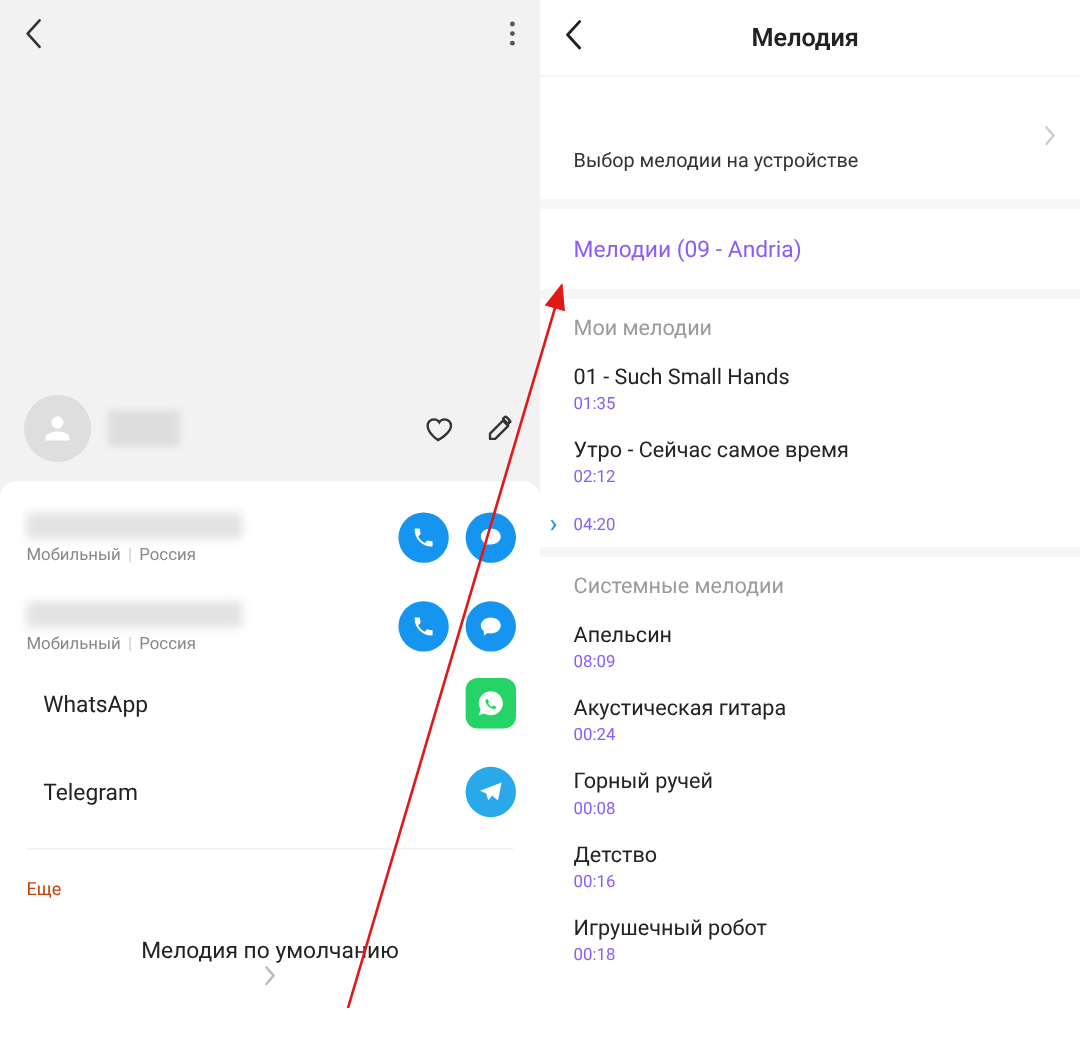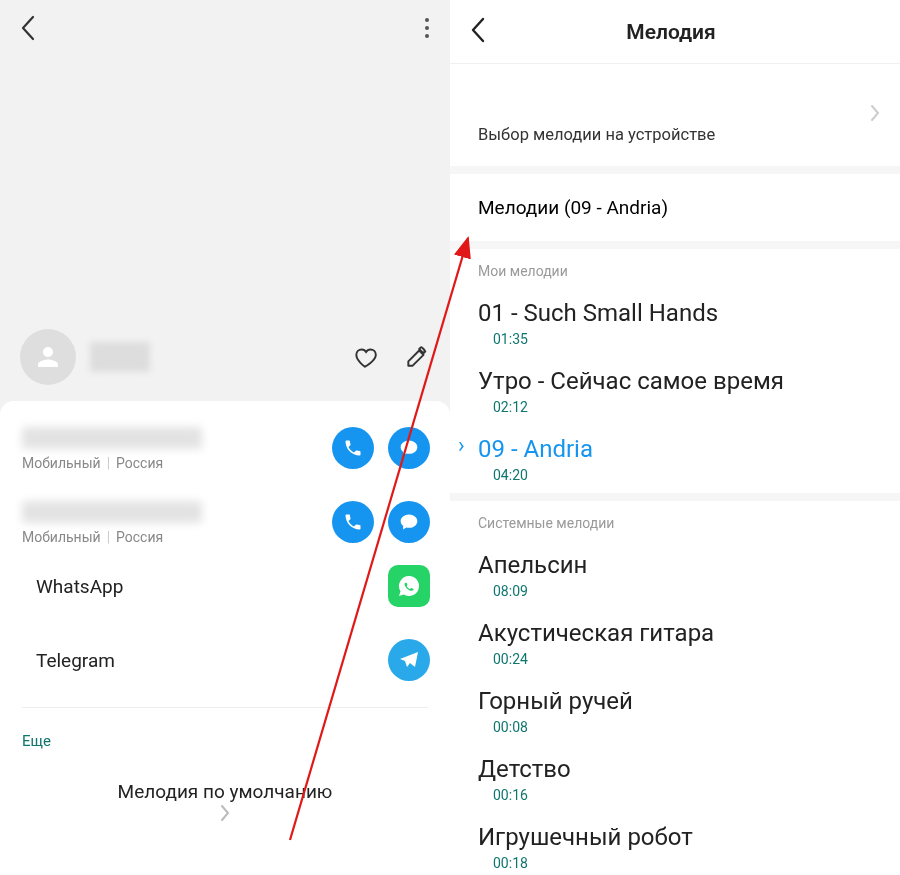--- a/index.html
+++ b/index.html
@@ -65,21 +65,21 @@
   .app-label { font-size: 19px; color: #222; flex: 1; }
   .app-icon {
     width: 42px; height: 42px; border-radius: 10px; display: flex; align-items: center; justify-content: center;
   }
   .app-icon.whatsapp { background: #25d366; }
   .app-icon.telegram { background: #29a9ea; border-radius: 50%; }
   .app-icon svg { width: 24px; height: 24px; fill: #fff; }
 
   .section-divider { height: 1px; background: #eee; margin: 10px 22px 0 22px; }
   .section-label {
-    padding: 24px 22px 10px 22px; font-size: 15px; color: #0f766e;
+    padding: 24px 22px 10px 22px; font-size: 15px; color: #c2410c;
   }
   .more-row {
     display: flex; align-items: center; padding: 20px 22px 10px 22px; flex-direction: column;
   }
   .more-row-label { font-size: 19px; color: #222; flex: 1; }
   .more-row-chevron { font-size: 20px; color: #bbb; }
 
   
   .right-header {
     height: 64px; display:flex; align-items:center;
@@ -87,32 +87,32 @@
   }
   .right-header .back-chevron { margin-left: 20px; }
   .right-title { flex:1; text-align: center; font-size: 21px; font-weight: 600; color: #222; margin-right: 44px; }
   .picker-row {
     display:flex; align-items:center; padding: 22px 20px 22px 28px;
     border-bottom: 8px solid #f6f6f6;
   }
   .picker-label { flex:1; font-size: 16.5px; color: #333; margin-top: 39px; }
   .picker-chevron { font-size: 20px; color: #ccc; }
   .current-row {
-    padding: 22px 20px 22px 28px; font-size: 19px; color: #000000;
+    padding: 22px 20px 22px 28px; font-size: 19px; color: #8b5cf6;
     border-bottom: 8px solid #f6f6f6;
   }
 
   .group-label {
-    padding: 14px 20px 10px 28px; font-size: 14px; color: #9a9a9a;
+    padding: 14px 20px 10px 28px; font-size: 18px; color: #9a9a9a;
   }
   .ringtone-row {
     padding: 10px 20px 10px 28px; position: relative;
   }
-  .ringtone-title { font-size: 24px; color: #222; }
-  .ringtone-time { font-size: 14px; color: #0f766e; margin-top: 4px; margin-left: 15px; }
+  .ringtone-title { font-size: 18px; color: #222; }
+  .ringtone-time { font-size: 14px; color: #8b5cf6; margin-top: 4px; }
   .ringtone-row.selected .ringtone-title { color: #1695f0; }
   .ringtone-row.selected::before {
     content: "›"; position: absolute; left: 8px; top: 10px;
     font-size: 22px; color: #1695f0; transform: scaleX(-1) rotate(180deg);
   }
   .group-gap { height: 8px; background: #f6f6f6; }
 
   
   .arrow-svg {
     position: absolute; top: 0; left: 0; width: 900px; height: 875px;
@@ -261,21 +261,20 @@
     <div id="my-ringtones">
         <div class="ringtone-row">
           <div class="ringtone-title">01 - Such Small Hands</div>
           <div class="ringtone-time">01:35</div>
         </div>
         <div class="ringtone-row">
           <div class="ringtone-title">Утро - Сейчас самое время</div>
           <div class="ringtone-time">02:12</div>
         </div>
         <div class="ringtone-row selected">
-          <div class="ringtone-title">09 - Andria</div>
           <div class="ringtone-time">04:20</div>
         </div>
       </div>
 
     <div class="group-gap"></div>
     <div class="group-label">Системные мелодии</div>
     <div id="system-ringtones">
         <div class="ringtone-row">
           <div class="ringtone-title">Апельсин</div>
           <div class="ringtone-time">08:09</div>

